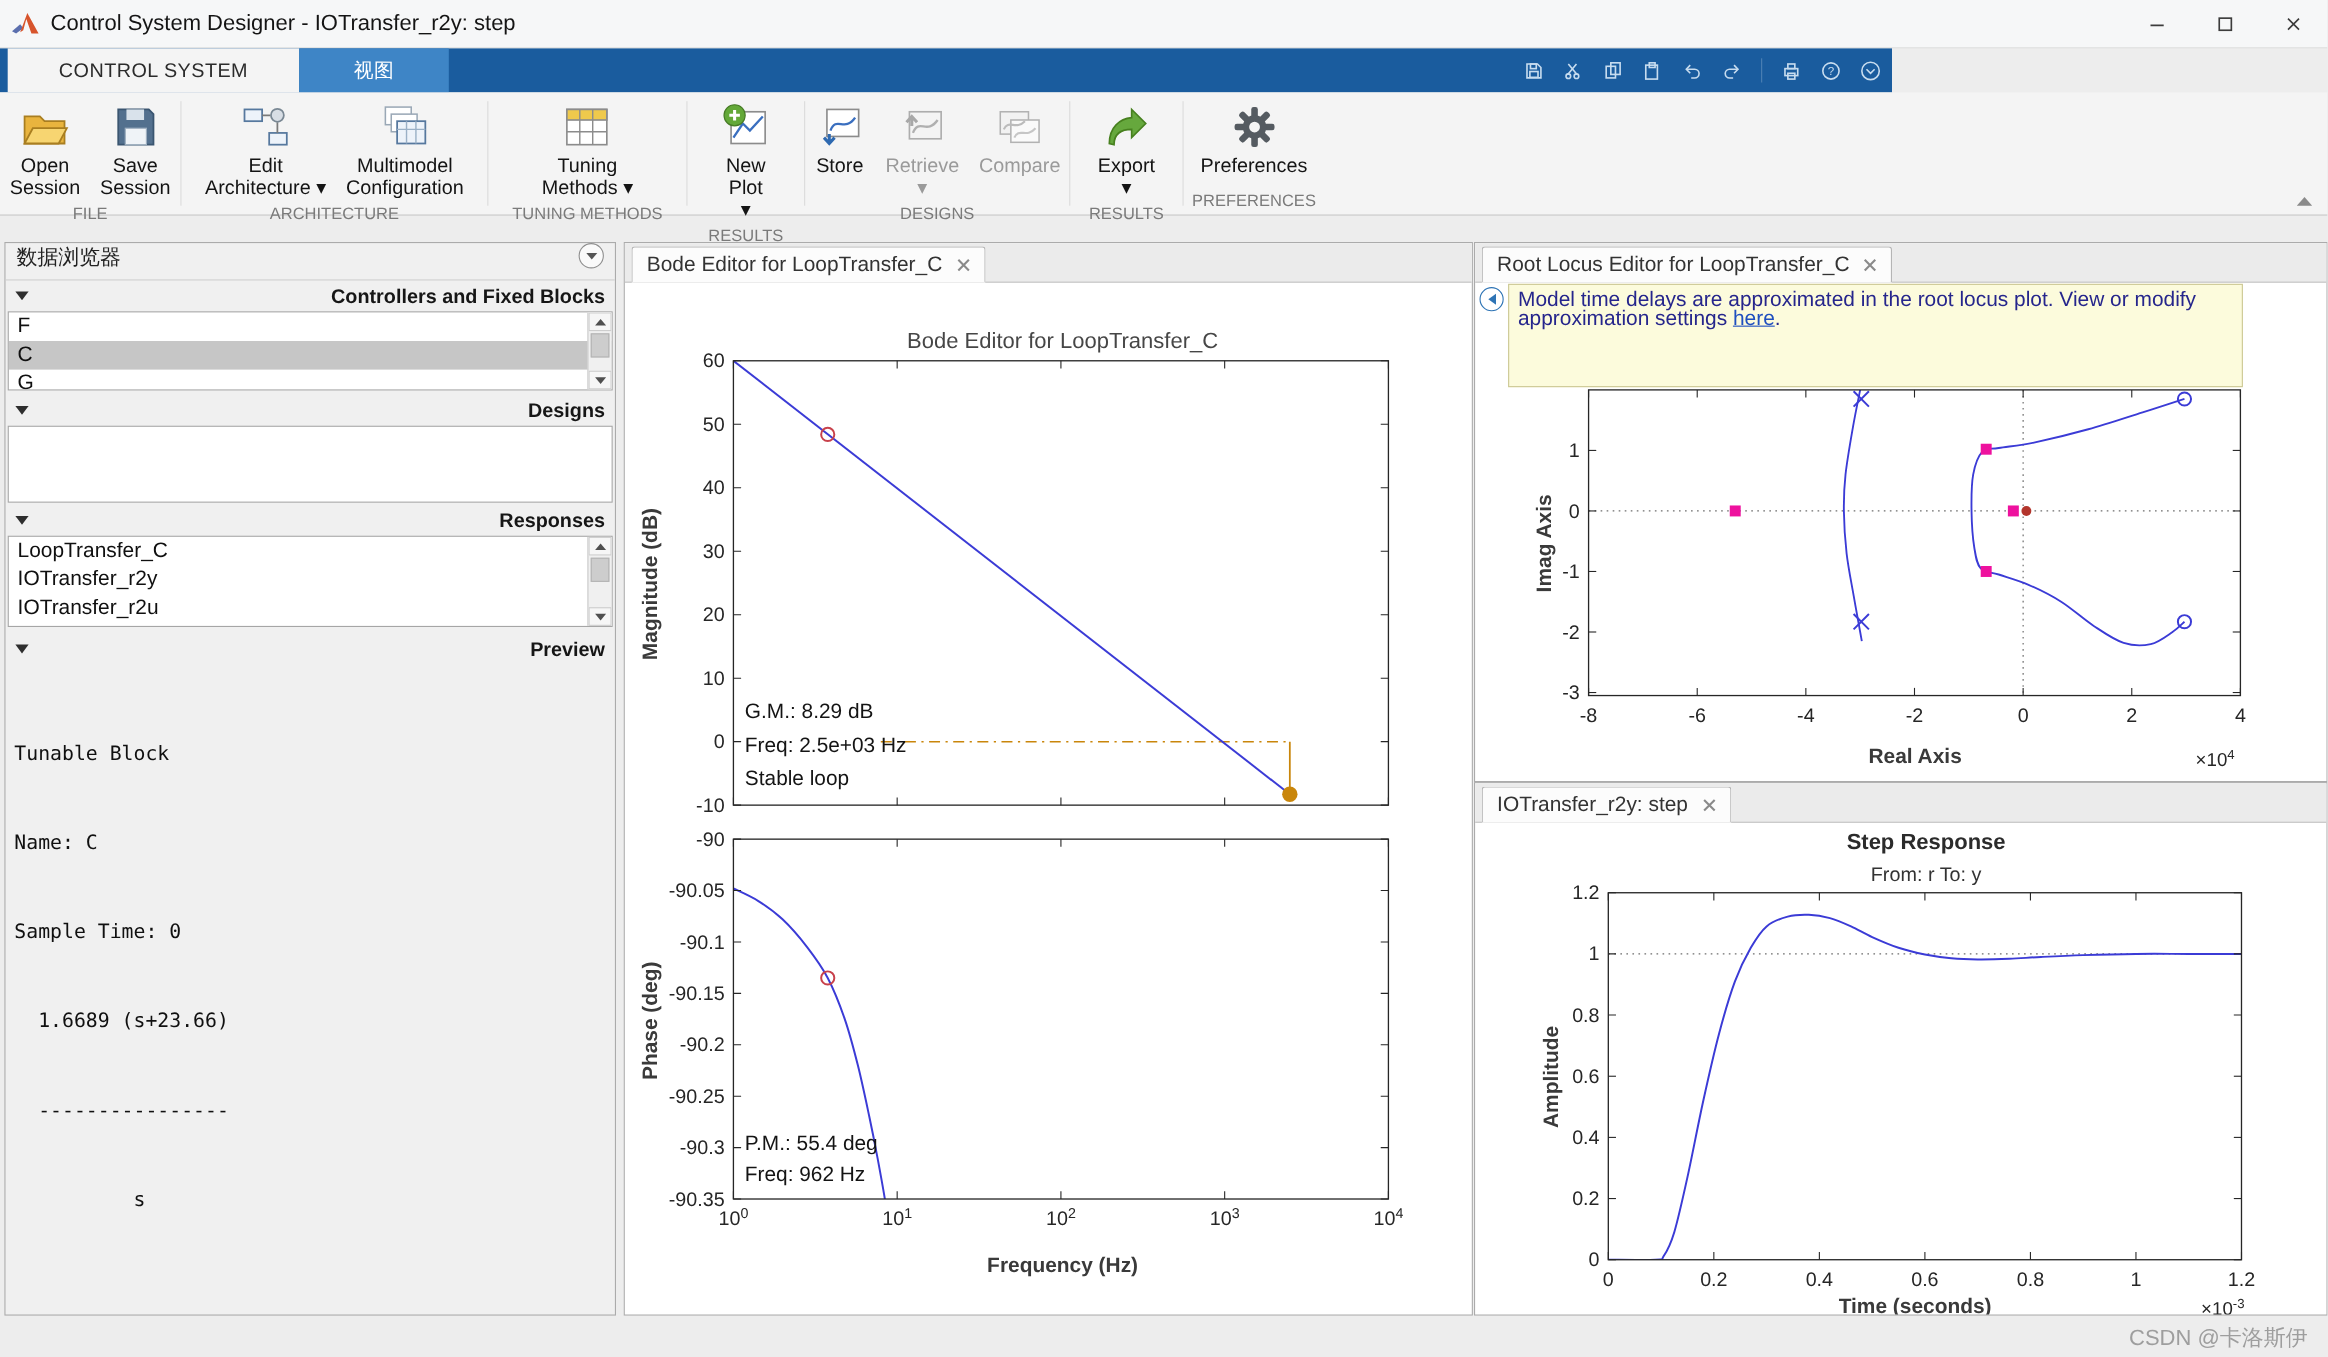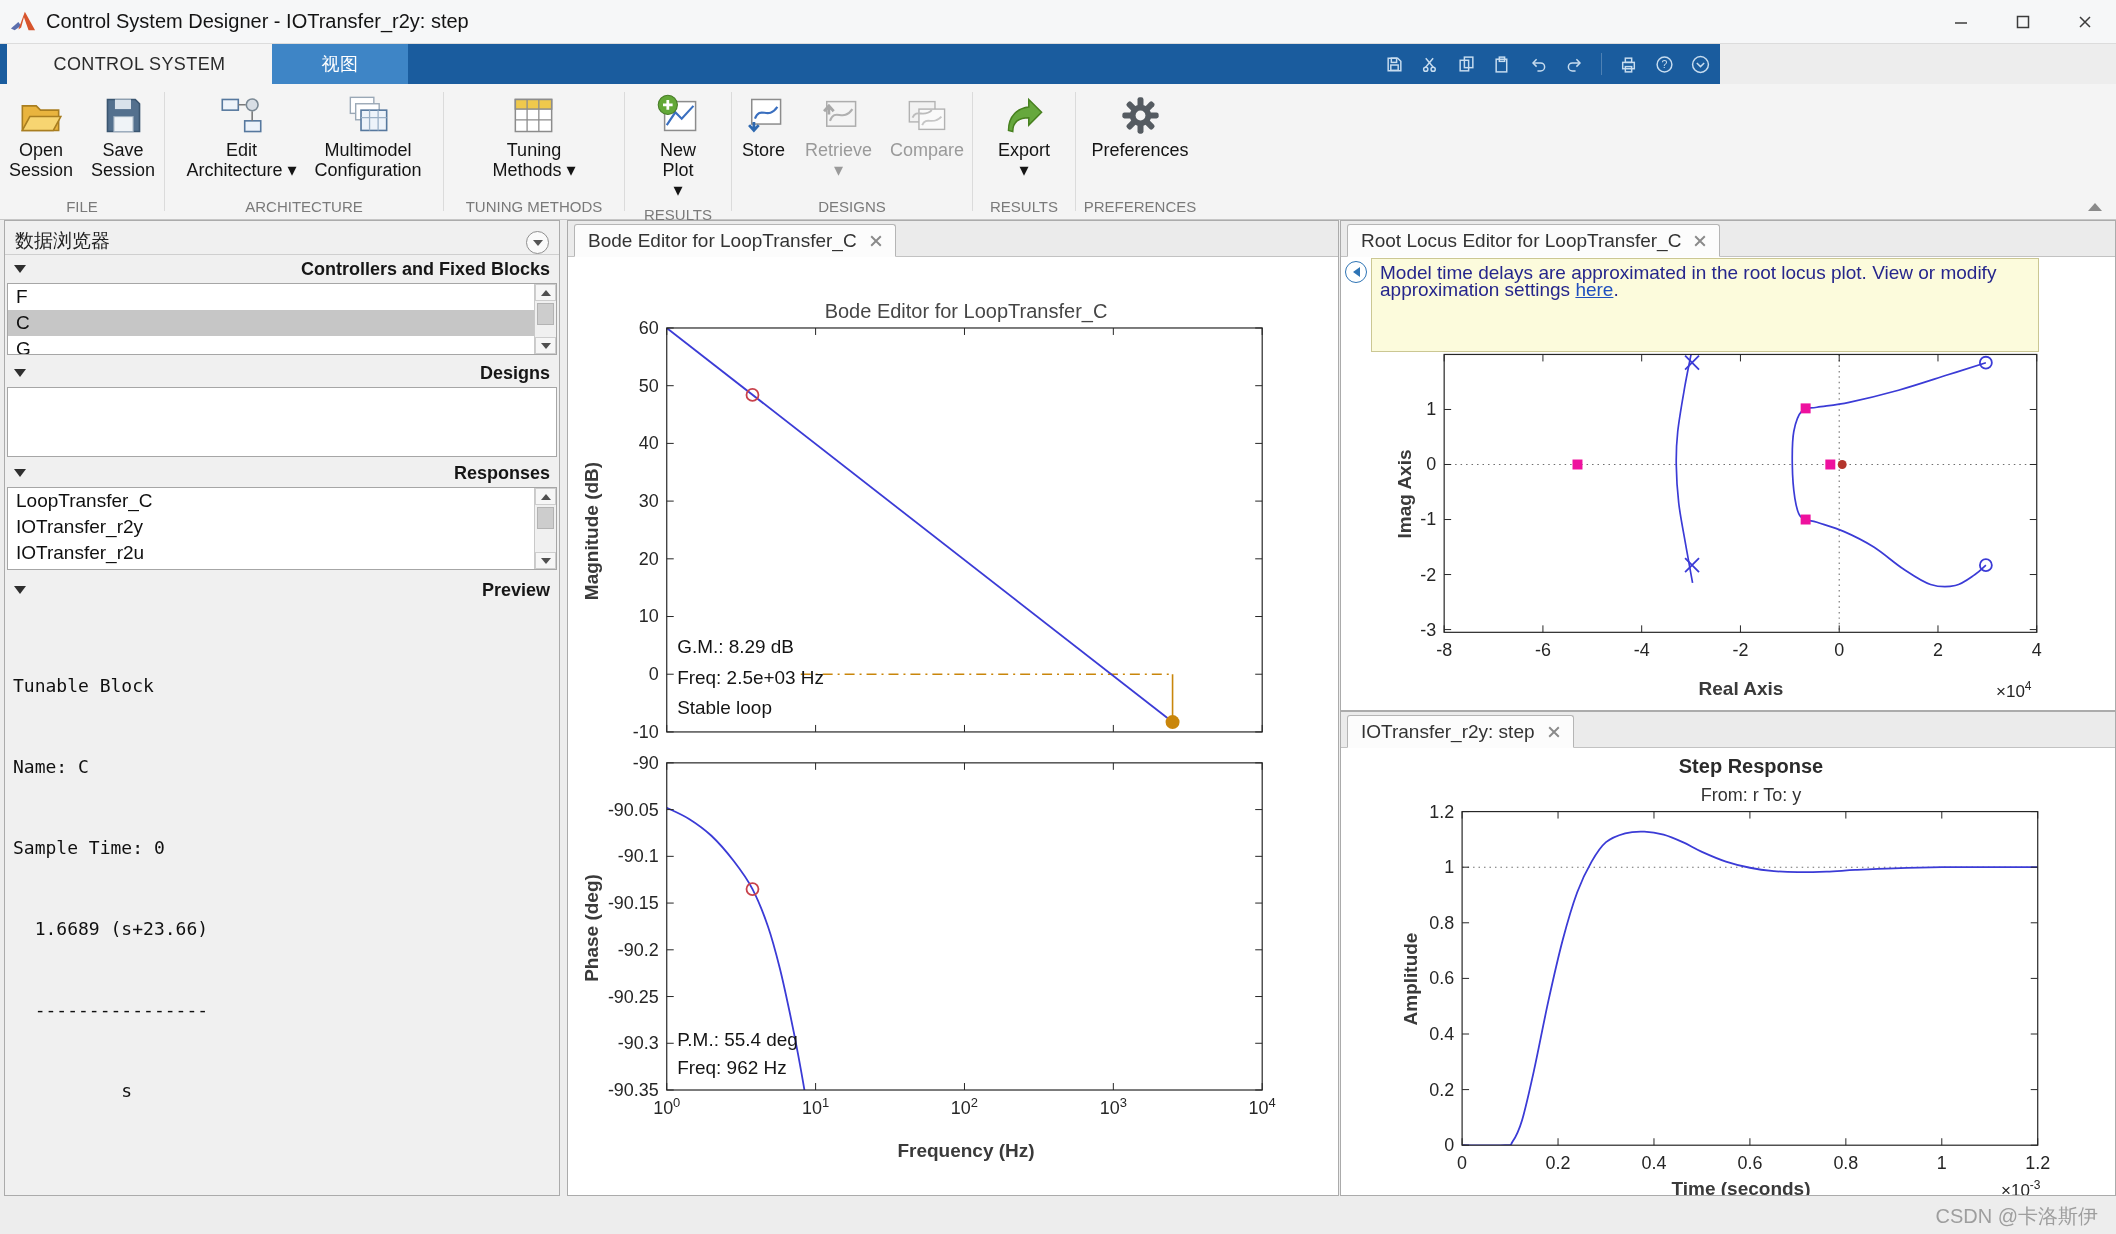--- a/index.html
+++ b/index.html
@@ -17,34 +17,34 @@
   .tabrow{position:absolute;left:0;top:44px;width:1720px;height:40px;background:#1A5C9E;padding-left:48px;}
   .ttab{position:absolute;top:0;height:40px;display:flex;align-items:center;justify-content:center;font-size:18px;letter-spacing:.4px;cursor:default;}
   .ttab.active{left:7px;width:265px;background:#F4F4F4;color:#2b2b2b;}
   .ttab.view{left:272px;width:136px;background:#3E85C6;color:#fff;}
   .quickicons{position:absolute;right:10px;top:0;height:40px;display:flex;align-items:center;gap:17px;}
   .qicon{width:19px;height:19px;display:block;cursor:default;}
   .qicon svg{width:19px;height:19px;stroke:#C7DCEF;fill:none;stroke-width:1.4;}
   .qdiv{width:1px;height:22px;background:#4E81B4;}
 
   
-  .ribbon{position:absolute;left:0;top:84px;width:2116px;height:136px;background:#F4F4F4;border-bottom:1px solid #C6C6C6;display:flex;align-items:stretch;}
+  .ribbon{position:absolute;left:0;top:84px;width:2116px;height:112px;background:#F4F4F4;border-bottom:1px solid #C6C6C6;display:flex;align-items:stretch;}
   .rgroup{display:flex;flex-direction:column;justify-content:space-between;padding-top:6px;}
   .rbuttons{display:flex;justify-content:center;align-items:flex-start;gap:2px;}
   .rbtn{display:flex;flex-direction:column;align-items:center;padding:2px 8px;cursor:default;}
   .rbtn svg.ricon{width:47px;height:47px;}
   .rlabel{margin-top:1px;font-size:18px;line-height:20px;color:#141414;text-align:center;white-space:pre-line;}
   .rbtn.disabled .rlabel{color:#9A9A9A;}
   .rsection{height:25px;line-height:25px;font-size:15px;color:#7A7A7A;text-align:center;}
   .rsep{width:1px;background:#DBDBDB;margin:8px 0;}
   .ribbon-collapse{position:absolute;right:14px;bottom:8px;width:0;height:0;border-left:7px solid transparent;border-right:7px solid transparent;border-bottom:8px solid #8A8A8A;}
 
   
   .sidebar{position:absolute;left:4px;top:220px;width:556px;height:976px;background:#F0F0F0;border:1px solid #ABABAB;overflow:hidden;}
-  .sbheader{height:34px;display:flex;align-items:flex-end;padding:0 10px;border-bottom:1px solid #CFCFCF;font-size:19px;color:#222;}
+  .sbheader{height:34px;display:flex;align-items:flex-start;padding:0 10px;border-bottom:1px solid #CFCFCF;font-size:19px;color:#222;}
   .sbmenu{margin-left:auto;width:23px;height:23px;border:1px solid #8F8F8F;border-radius:50%;background:#FAFAFA;display:flex;align-items:center;justify-content:center;}
   .sbmenu i{width:0;height:0;border-left:5px solid transparent;border-right:5px solid transparent;border-top:6px solid #555;}
   .sbsec{display:flex;align-items:center;height:28px;padding:0 9px;font-size:18px;font-weight:700;color:#161616;justify-content:space-between;}
   .sbsec .caret{width:0;height:0;border-left:6px solid transparent;border-right:6px solid transparent;border-top:8px solid #2e2e2e;margin-right:8px;}
   .sblistbox{position:relative;margin:0 2px;background:#fff;border:1px solid #A6A6A6;overflow:hidden;}
   .sbrow{height:26px;line-height:26px;padding:0 8px;font-size:19px;color:#101010;white-space:nowrap;}
   .sbrow.selected{background:#C6C6C6;}
   .vscroll{position:absolute;right:0;top:0;bottom:0;width:22px;background:#F0F0F0;border-left:1px solid #C9C9C9;}
   .sarrow{position:absolute;left:0;width:21px;height:17px;background:#F6F6F6;border:1px solid #CDCDCD;display:flex;align-items:center;justify-content:center;}
   .sarrow.up{top:0;}

